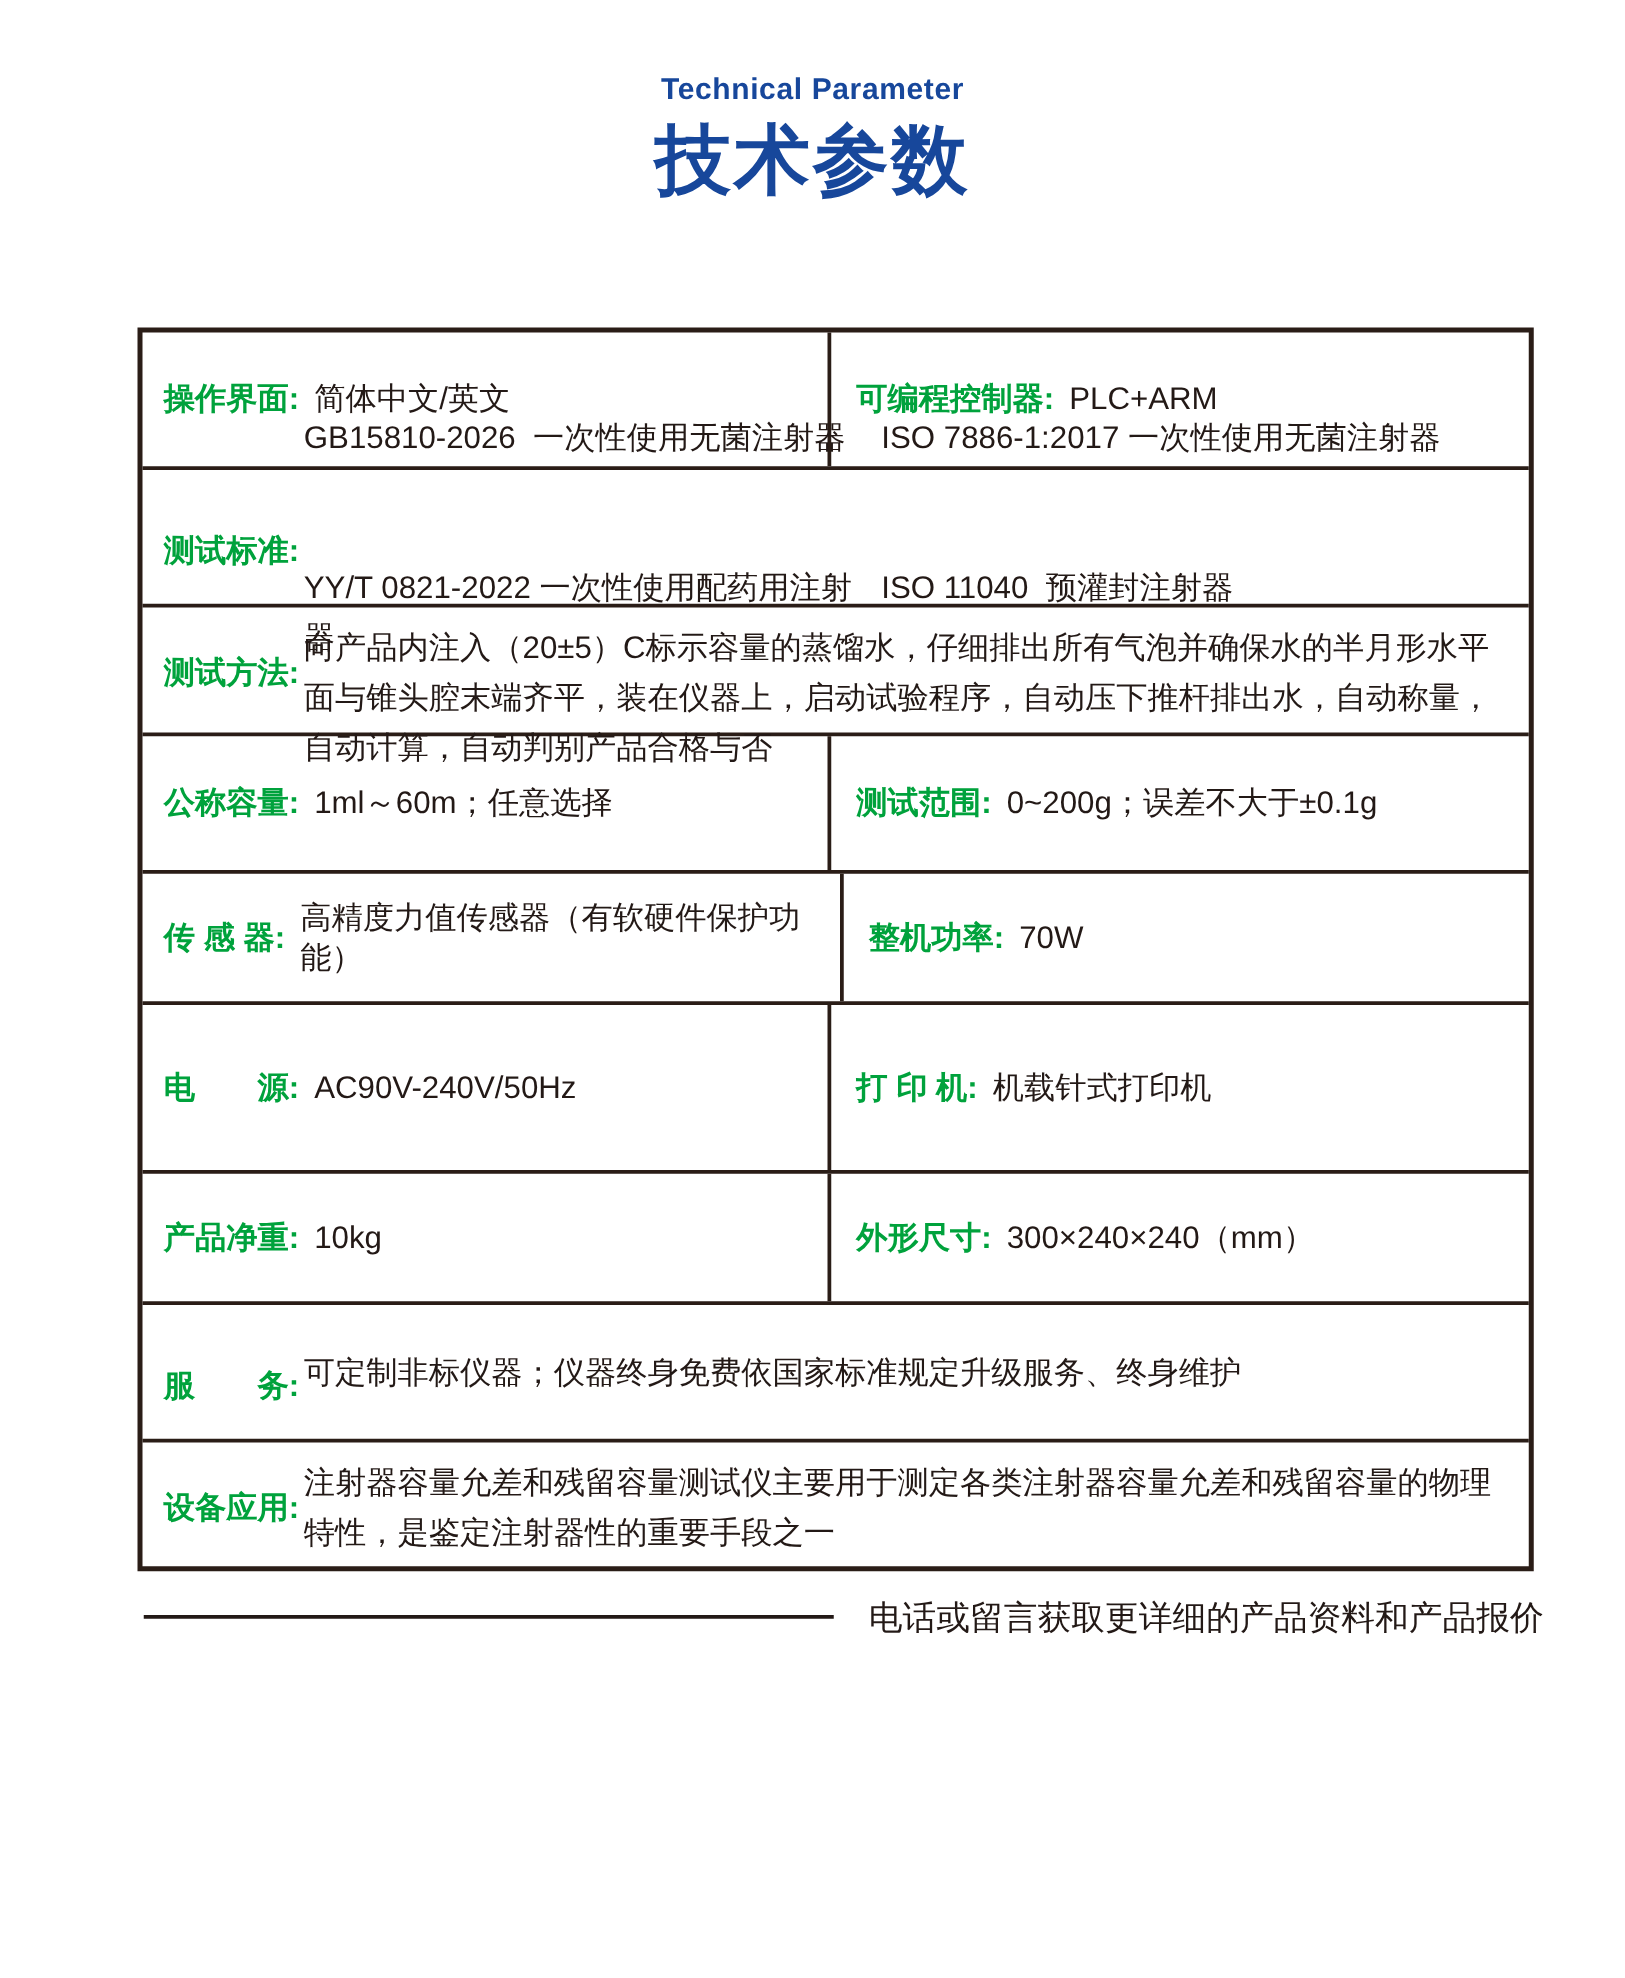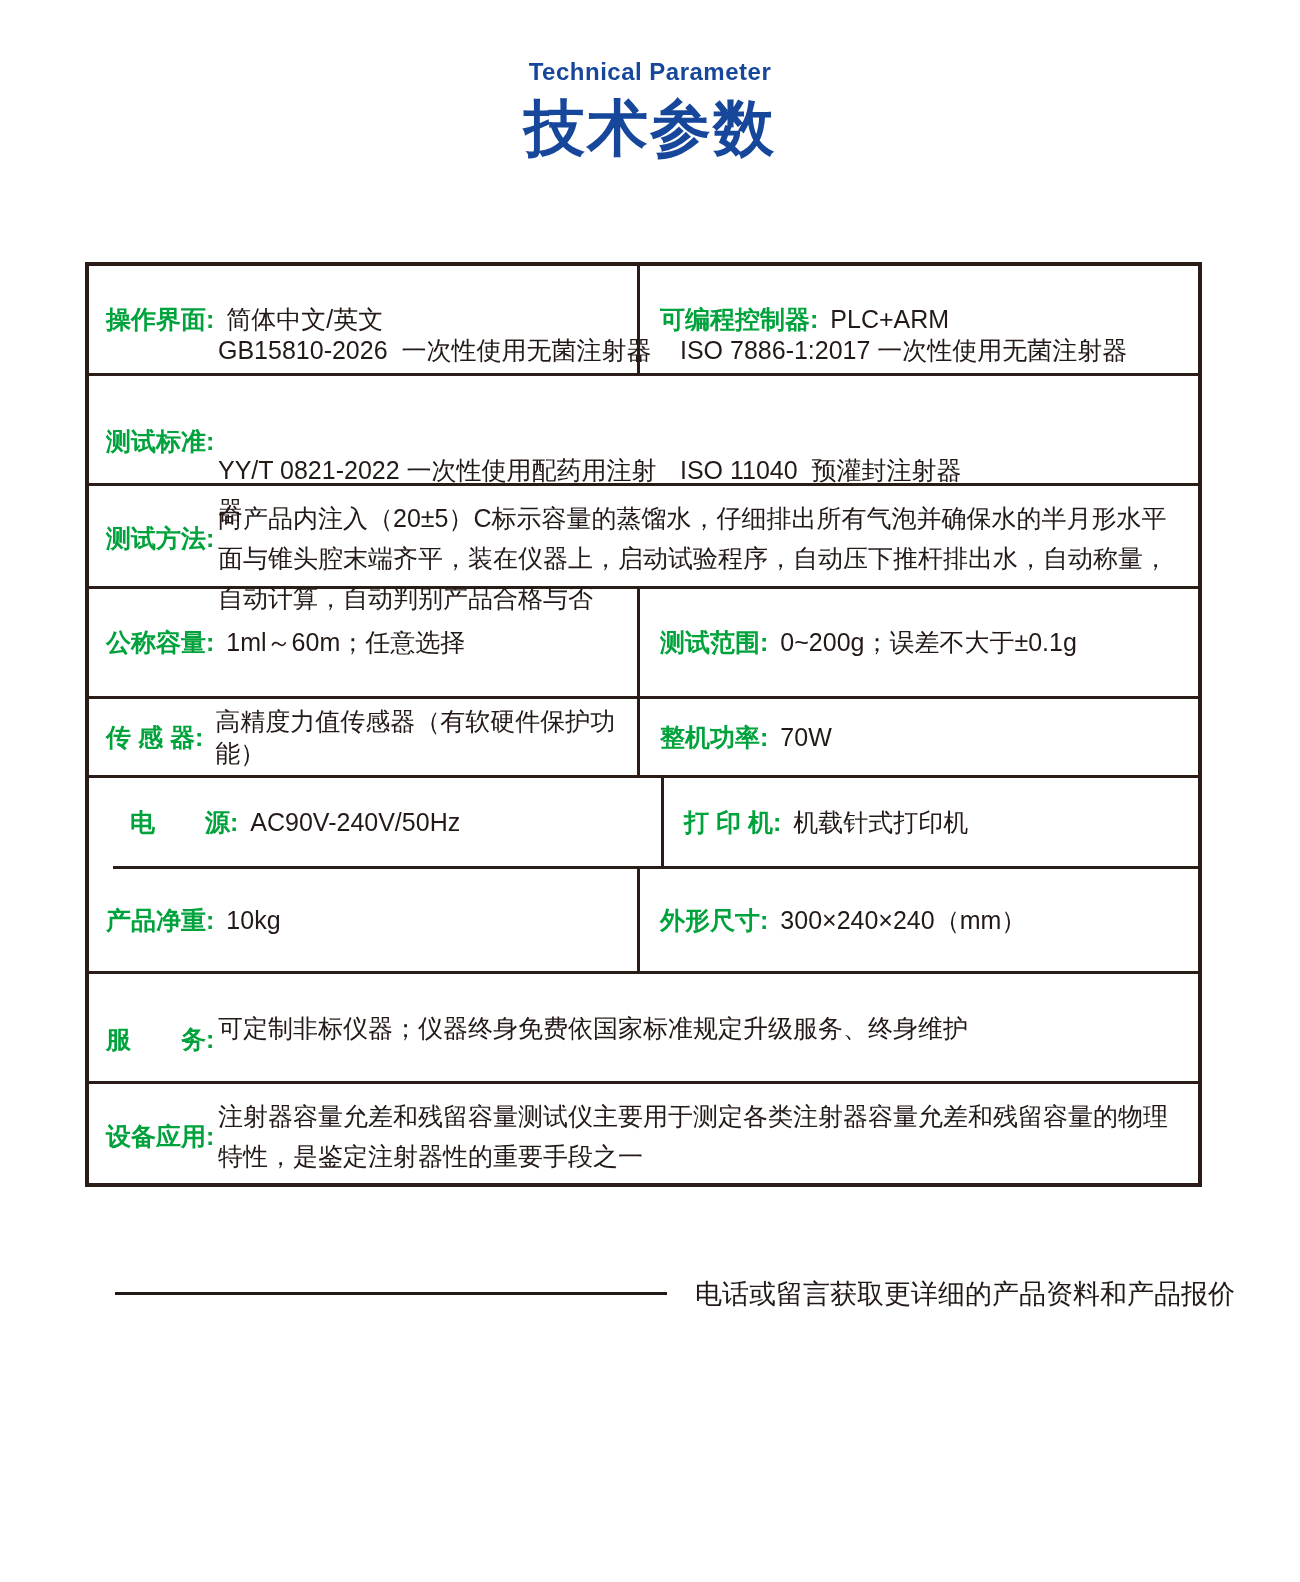--- a/index.html
+++ b/index.html
@@ -39,38 +39,38 @@
     font-size:61px;
     font-weight:bold;
     color:var(--blue);
     letter-spacing:2px;
     line-height:1.05;
   }
 
   
   .spec-table{
     position:absolute;
-    left:85px; top:262px;
+    left:110px; top:262px;
     width:1117px;
     border:4px solid var(--border);
     background:#fff;
   }
   .row{
     display:flex;
     border-bottom:3px solid var(--border);
     font-size:25px;
     line-height:1.3;
   }
   .row:last-child{border-bottom:none;}
   .r1{height:110px;}
   .r2{height:110px;}
   .r3{height:103px;}
   .r4{height:110px;}
-  .r5{height:79px;}
-  .r6{height:91px;margin-left:24px;}
+  .r5{height:105px;gap:10px;}
+  .r6{height:135px;}
   .r7{height:105px;}
   .r8{height:110px;}
   .r9{height:99px;}
 
   .cell{
     display:flex;
     align-items:center;
     padding-left:17px;
     padding-right:10px;
   }

